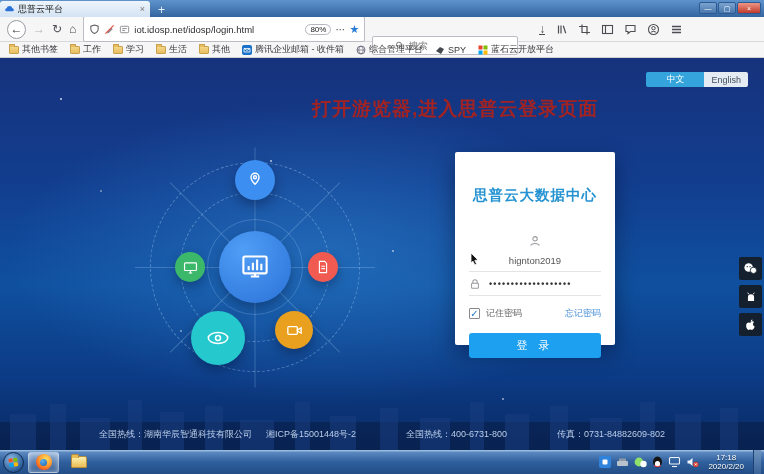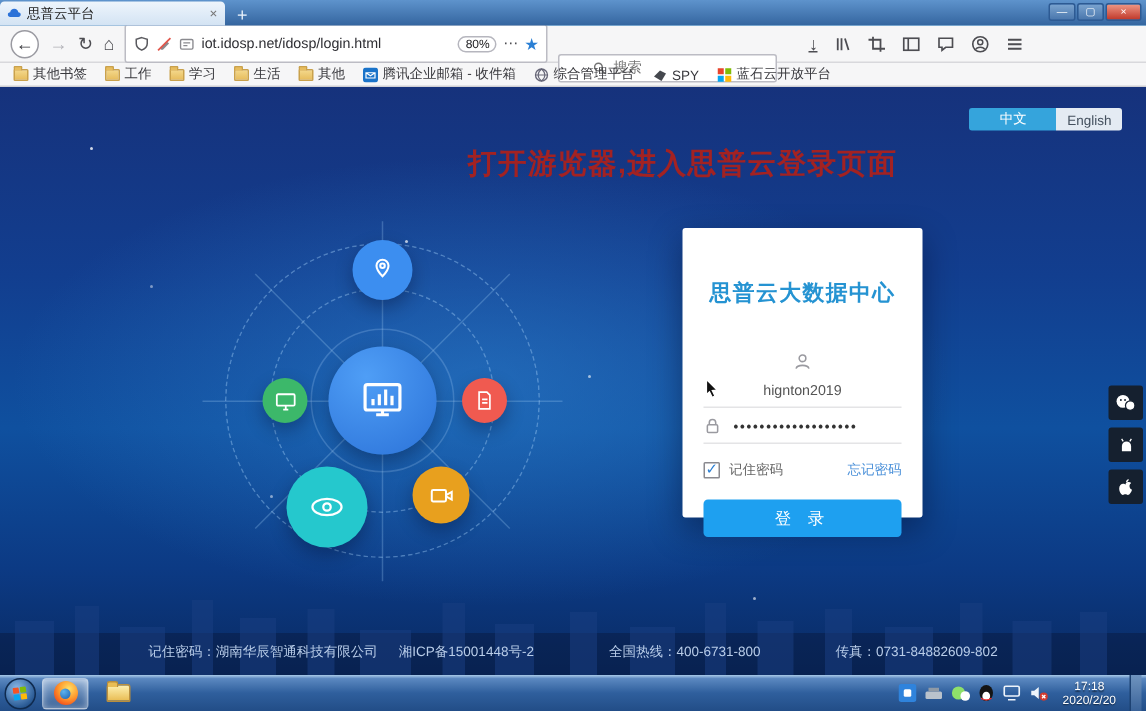--- a/index.html
+++ b/index.html
@@ -353,21 +353,21 @@
           <rect x="550" y="14" width="18" height="44"></rect>
           <rect x="590" y="26" width="32" height="32"></rect>
         <rect x="640" y="10" width="15" height="48"></rect>
           <rect x="675" y="22" width="26" height="36"></rect>
           <rect x="720" y="16" width="18" height="42"></rect>
       </g>
     </svg>
 
     <div class="footer-row">
       <span class="footer-left">
-        <span>记住密码：湖南华辰智通科技有限公司</span>
+        <span>全国热线：湖南华辰智通科技有限公司</span>
         <span>湘ICP备15001448号-2</span>
       </span>
       <span>全国热线：400-6731-800</span>
       <span>传真：0731-84882609-802</span>
     </div>
 
     <div class="float-btns">
       <div class="float-btn">
         <svg width="15" height="13" viewBox="0 0 16 14">
             <circle cx="6" cy="6" r="4.6" fill="#fff"></circle>

